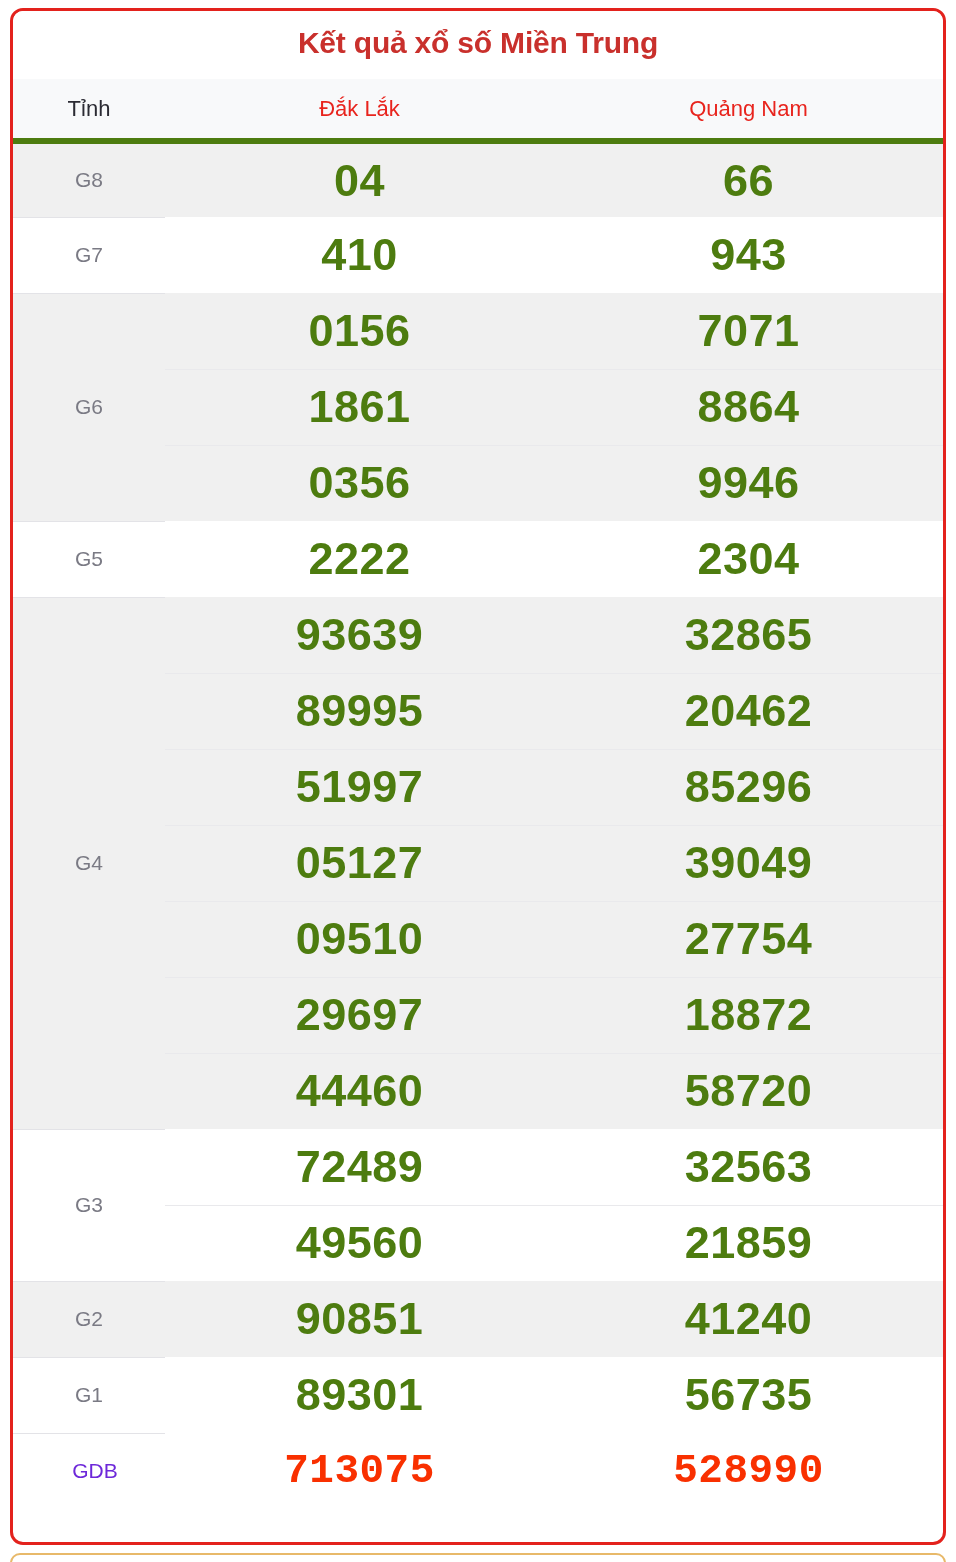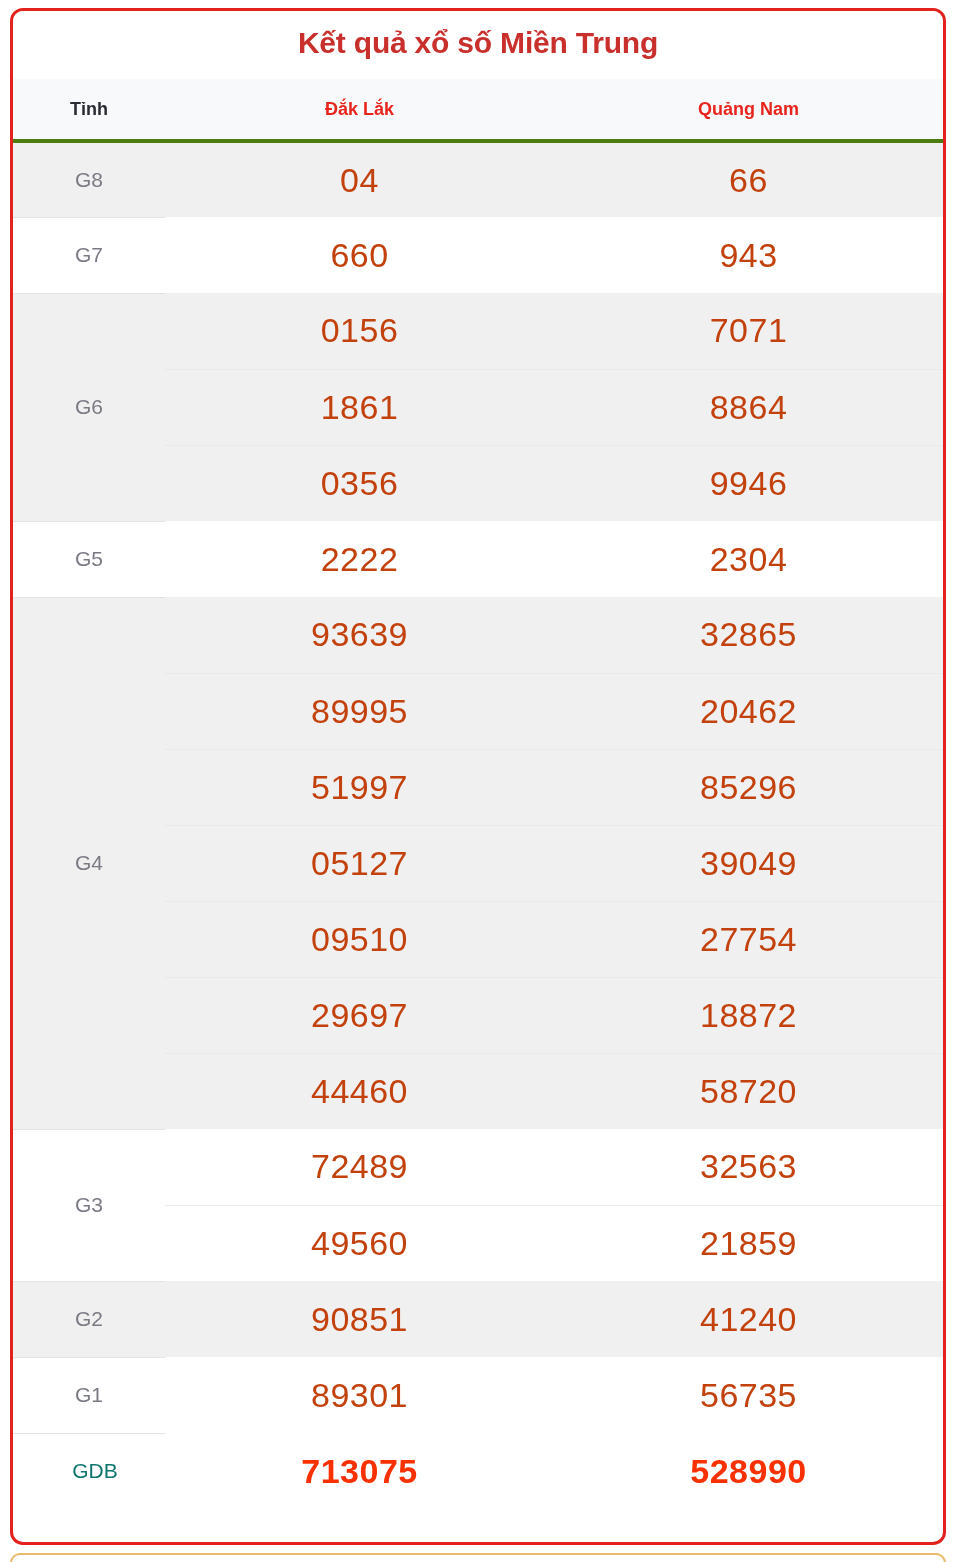--- a/index.html
+++ b/index.html
@@ -70,66 +70,67 @@
     border: none;
     padding: 0;
     vertical-align: middle;
     text-align: center;
   }
 
   
   tr.head-row { background: #f8f9fa; height: 62px; }
   tr.head-row th {
     height: 62px;
-    font-size: 18px;
-    font-weight: bold;
-    border-bottom: 4px solid #4d7c0f;
+    font-size: 22px;
+    font-weight: normal;
+    border-bottom: 6px solid #4d7c0f;
   }
   th.th-tinh { color: #2b2b33; }
   th.th-prov {
     color: #e8241d;
     border-left: 1px solid #e4e4e8;
   }
 
   
   td.glabel {
     font-size: 21px;
     color: #7a7a84;
     font-weight: normal;
     border-right: 1px solid #e4e4e8;
   }
   td.glabel.gdb {
-    color: #0f766e;
+    color: #6d28d9;
     font-weight: normal;
     padding-left: 12px;
   }
 
   
   td.num {
-    font-size: 34px;
-    font-weight: normal;
-    color: #c2410c;
+    font-size: 45px;
+    font-weight: bold;
+    color: #4d7c0f;
     letter-spacing: 0.5px;
     height: 76px;
     border-left: 1px solid #e9e9ec;
   }
   td.num:first-of-type { border-left: none; }
   tr.sub td.num { border-top: 1px solid #e9e9ec; }
   tr.grp-first td.num { border-top: none; }
 
   
   tr.band-gray td, tr.band-gray { background: #f0f0f0; }
   tr.band-white td, tr.band-white { background: #ffffff; }
 
   tr.group-sep td { border-top: 1px solid #e3e3e7; }
 
   td.num.gdb {
     color: #f93000;
-    font-size: 34px;
+    font-size: 41px;
     font-weight: bold;
+    font-family: Liberation Mono, monospace;
   }
 
   
   .next-box {
     position: absolute;
     left: 10px;
     top: 1553px;
     width: 936px;
     height: 40px;
     border: 2px solid #e8b96a;
@@ -162,21 +163,21 @@
         </tr>
       </thead>
       <tbody id="kq-body">
           <tr class="band-gray grp-first">
             <td class="glabel" rowspan="1">G8</td>
             <td class="num">04</td>
             <td class="num">66</td>
           </tr>
           <tr class="band-white grp-first group-sep">
             <td class="glabel" rowspan="1">G7</td>
-            <td class="num">660</td>
+            <td class="num">410</td>
             <td class="num">943</td>
           </tr>
           <tr class="band-gray grp-first group-sep">
             <td class="glabel" rowspan="3">G6</td>
             <td class="num">0156</td>
             <td class="num">7071</td>
           </tr>
           <tr class="band-gray sub">
             <td class="num">1861</td>
             <td class="num">8864</td>

